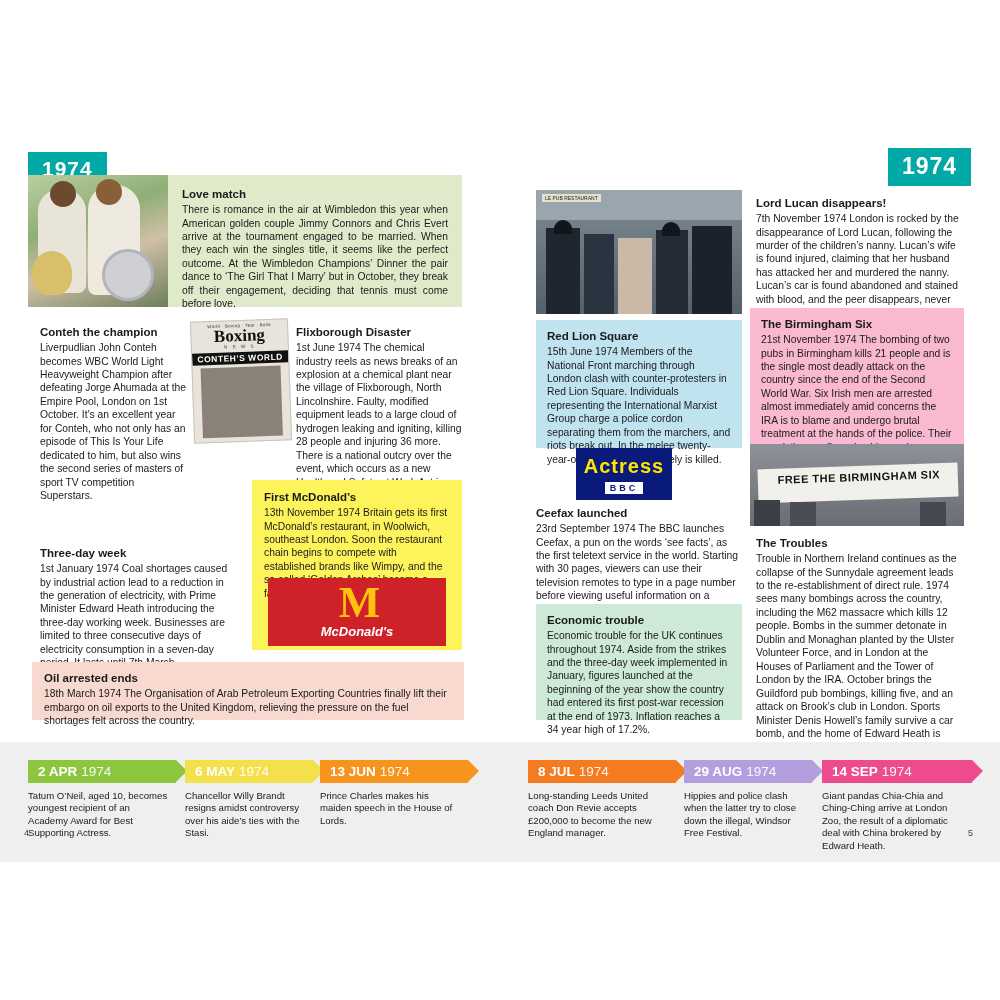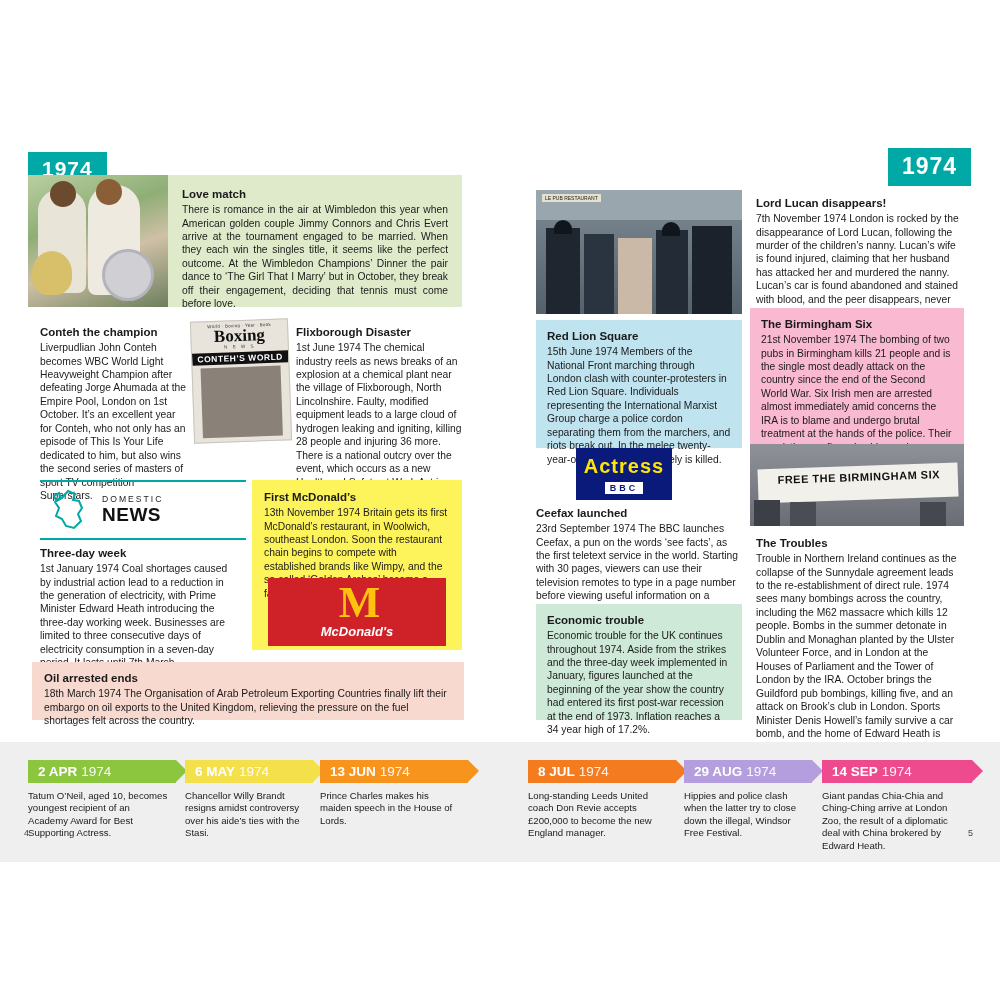--- a/index.html
+++ b/index.html
@@ -144,30 +144,20 @@
     <div class="bm-sub">N E W S</div>
     <div class="bm-band">CONTEH’S WORLD</div>
     <div class="bm-photo"></div>
   </div>
 
   <div class="block" style="left:296px;top:325px;width:166px;">
     <div class="hd">Flixborough Disaster</div>
     <div class="bodytext">1st June 1974 The chemical industry reels as news breaks of an explosion at a chemical plant near the village of Flixborough, North Lincolnshire. Faulty, modified equipment leads to a large cloud of hydrogen leaking and igniting, killing 28 people and injuring 36 more. There is a national outcry over the event, which occurs as a new Health and Safety at Work Act is passed through Parliament.</div>
   </div>
 
-  <div class="domestic" style="left:40px;top:480px;width:206px;height:56px;">
-    <svg class="uk-map" viewBox="0 0 48 44">
-      <path d="M20 3 L27 6 L25 12 L31 13 L34 20 L30 26 L33 33 L26 40 L18 38 L14 31 L8 28 L11 20 L7 14 L14 10 Z" fill="none" stroke="#00a9a5" stroke-width="2"></path>
-      <path d="M6 8 L11 5 L13 10 L8 12 Z" fill="none" stroke="#00a9a5" stroke-width="2"></path>
-    </svg>
-    <div class="dn-text">
-      <div class="dn-small">DOMESTIC</div>
-      <div class="dn-big">NEWS</div>
-    </div>
-  </div>
 
   <div class="block" style="left:252px;top:480px;width:210px;height:170px;background:#fdf35a;padding:10px 12px;">
     <div class="hd">First McDonald’s</div>
     <div class="bodytext">13th November 1974 Britain gets its first McDonald’s restaurant, in Woolwich, southeast London. Soon the restaurant chain begins to compete with established brands like Wimpy, and the so-called ‘Golden Arches’ become a familiar site on British high streets.</div>
   </div>
   <div class="mcd" style="left:268px;top:578px;width:178px;height:68px;">
     <div class="arches">M</div>
     <div class="word">McDonald's</div>
   </div>
 

